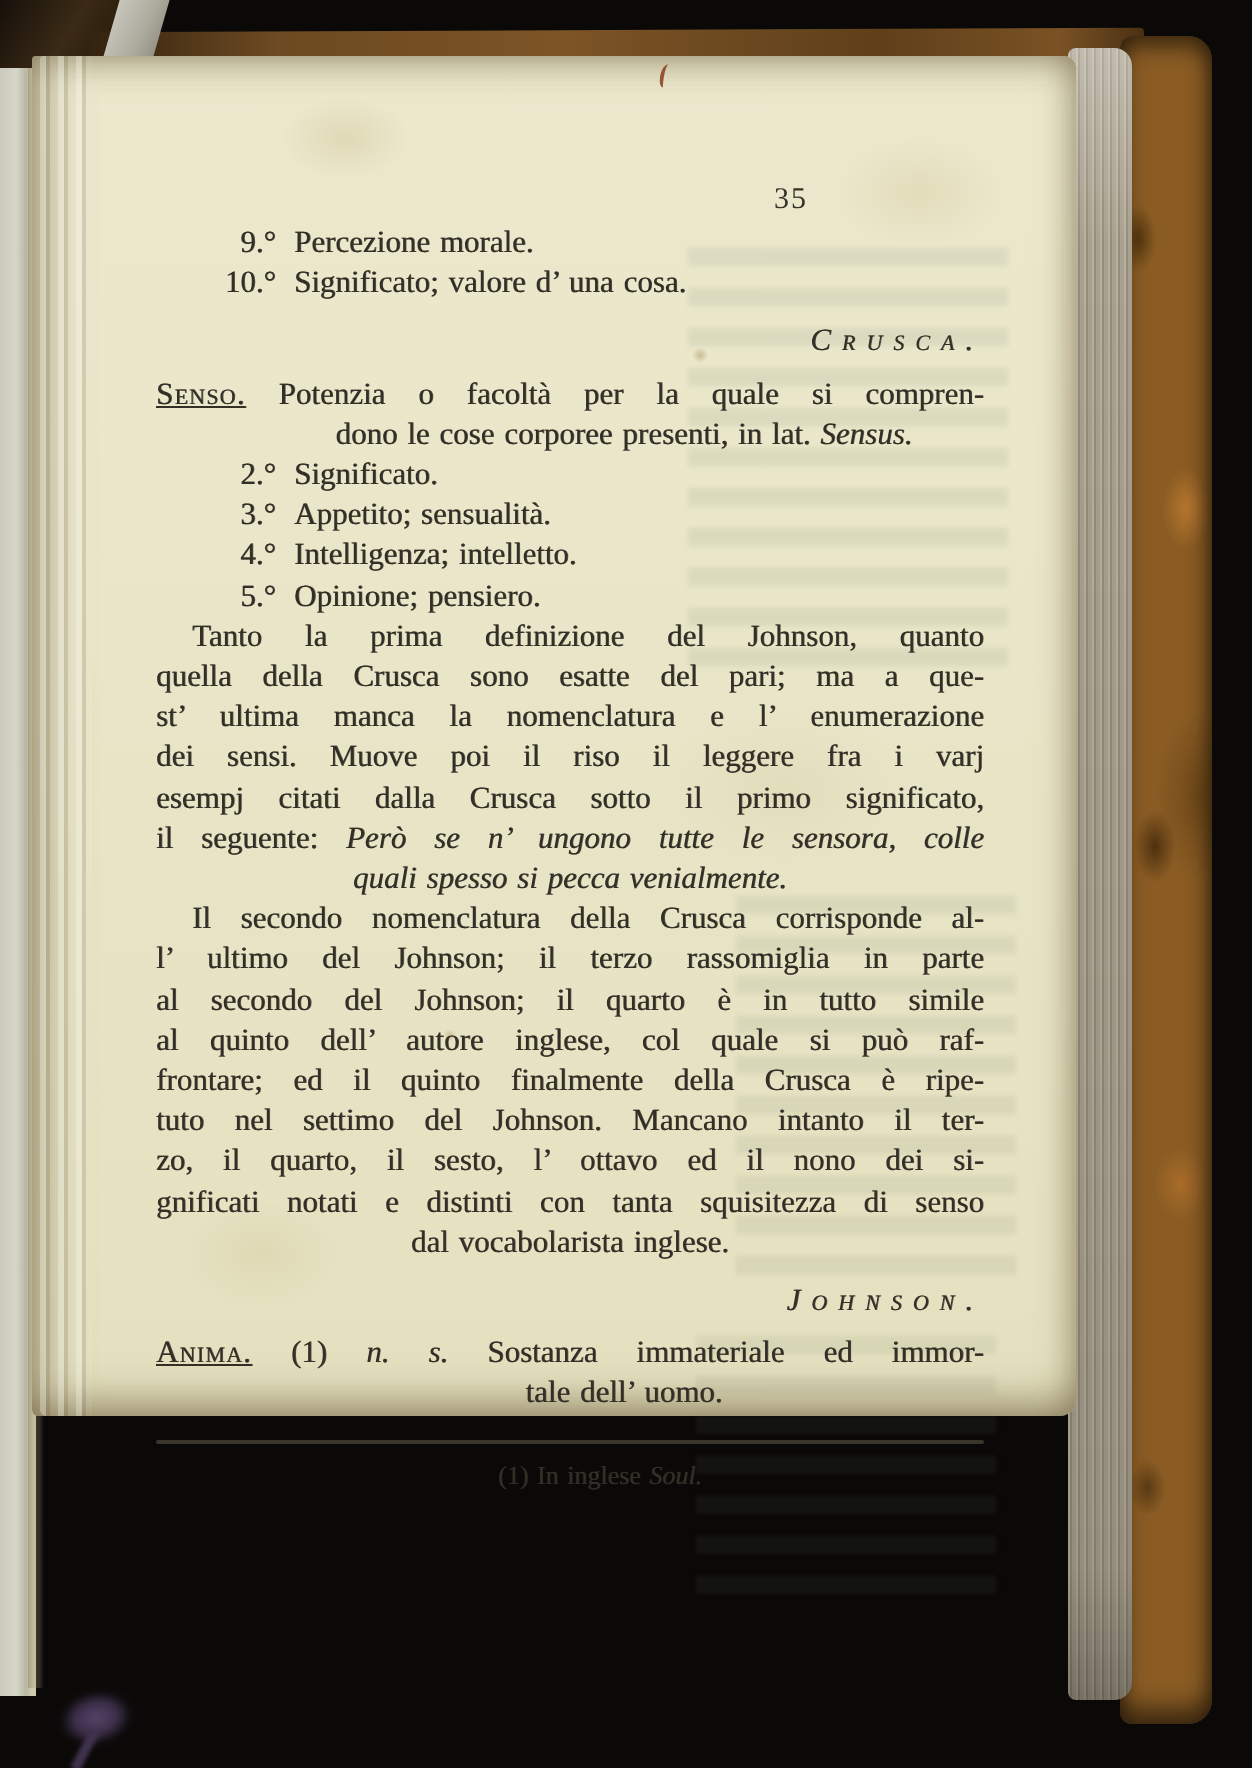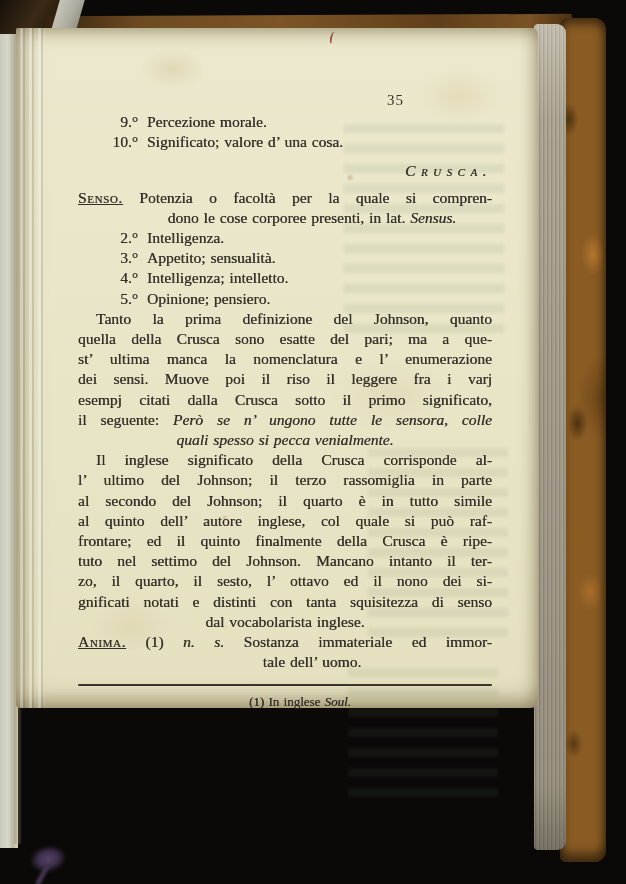--- a/index.html
+++ b/index.html
@@ -148,45 +148,46 @@
       <div class="list">
         <div class="item line"><span class="num">9.°</span><span class="rm">Percezione morale.</span></div>
         <div class="item line"><span class="num">10.°</span><span class="rm">Significato; valore d’ una cosa.</span></div>
       </div>
       <div class="heading"><span class="hd">Crusca.</span></div>
       <div class="entry">
         <div class="line j"><span class="sc">Senso.</span><span class="rm"> Potenzia o facoltà per la quale si compren-</span></div>
         <div class="line cont last"><span class="rm">dono le cose corporee presenti, in lat. </span><span class="it">Sensus.</span></div>
       </div>
       <div class="list">
-        <div class="item line"><span class="num">2.°</span><span class="rm">Intelligenza.</span></div>
+        <div class="item line"><span class="num">2.°</span><span class="rm">Significato.</span></div>
         <div class="item line"><span class="num">3.°</span><span class="rm">Appetito; sensualità.</span></div>
         <div class="item line"><span class="num">4.°</span><span class="rm">Intelligenza; intelletto.</span></div>
         <div class="item line"><span class="num">5.°</span><span class="rm">Opinione; pensiero.</span></div>
       </div>
       <div class="paragraph">
         <div class="line j indent"><span class="rm">Tanto la prima definizione del Johnson, quanto</span></div>
         <div class="line j"><span class="rm">quella della Crusca sono esatte del pari; ma a que-</span></div>
         <div class="line j"><span class="rm">st’ ultima manca la nomenclatura e l’ enumerazione</span></div>
         <div class="line j"><span class="rm">dei sensi. Muove poi il riso il leggere fra i varj</span></div>
         <div class="line j"><span class="rm">esempj citati dalla Crusca sotto il primo significato,</span></div>
         <div class="line j"><span class="rm">il seguente: </span><span class="it">Però se n’ ungono tutte le sensora, colle</span></div>
         <div class="line last"><span class="it">quali spesso si pecca venialmente.</span></div>
       </div>
       <div class="paragraph">
-        <div class="line j indent"><span class="rm">Il inglese significato della Crusca corrisponde al-</span></div>
+        <div class="line j indent"><span class="rm">Il secondo nomenclatura della Crusca corrisponde al-</span></div>
         <div class="line j"><span class="rm">l’ ultimo del Johnson; il terzo rassomiglia in parte</span></div>
         <div class="line j"><span class="rm">al secondo del Johnson; il quarto è in tutto simile</span></div>
         <div class="line j"><span class="rm">al quinto dell’ autore inglese, col quale si può raf-</span></div>
         <div class="line j"><span class="rm">frontare; ed il quinto finalmente della Crusca è ripe-</span></div>
         <div class="line j"><span class="rm">tuto nel settimo del Johnson. Mancano intanto il ter-</span></div>
         <div class="line j"><span class="rm">zo, il quarto, il sesto, l’ ottavo ed il nono dei si-</span></div>
         <div class="line j"><span class="rm">gnificati notati e distinti con tanta squisitezza di senso</span></div>
         <div class="line last"><span class="rm">dal vocabolarista inglese.</span></div>
       </div>
+      <div class="heading"><span class="hd">Johnson.</span></div>
       <div class="entry">
         <div class="line j"><span class="sc">Anima.</span><span class="rm"> (1) </span><span class="it">n. s.</span><span class="rm"> Sostanza immateriale ed immor-</span></div>
         <div class="line cont last"><span class="rm">tale dell’ uomo.</span></div>
       </div>
       <div class="rule"></div>
       <div class="footnote">
         <div class="line last"><span class="rm">(1) In inglese </span><span class="it">Soul.</span></div>
       </div>
     </div>
 </div>

